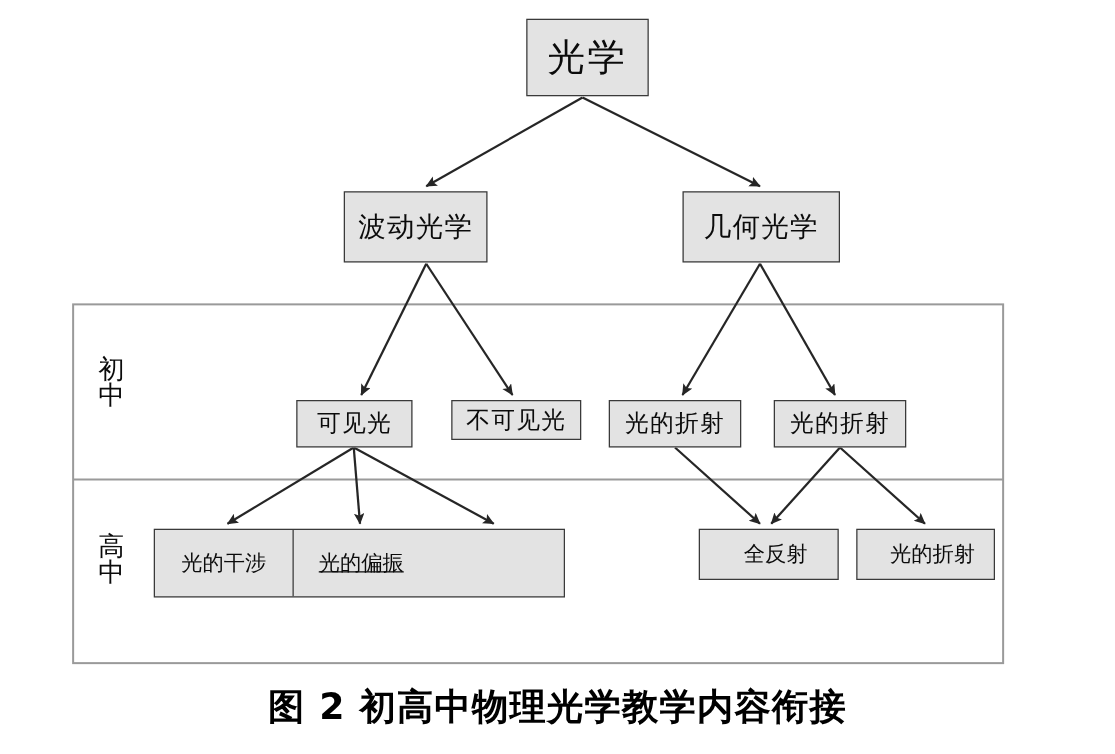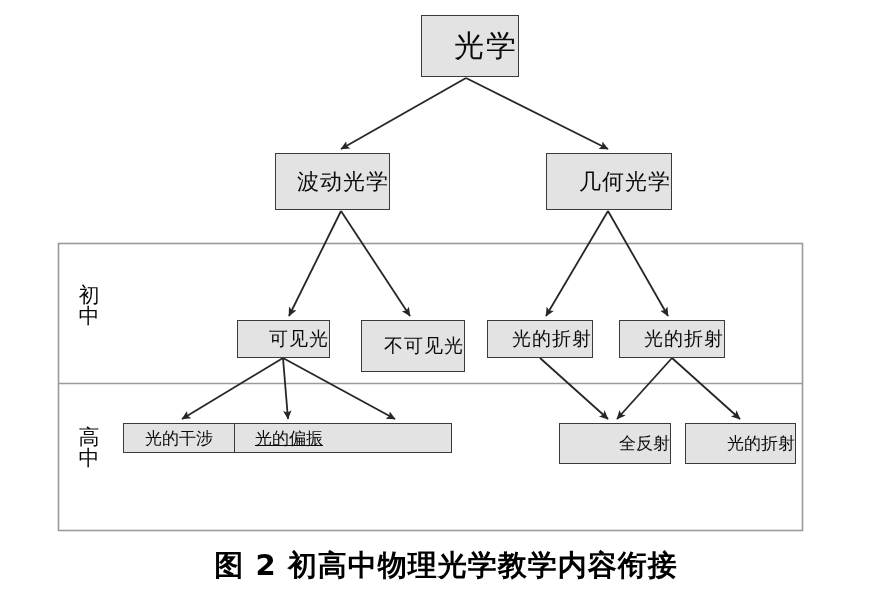--- a/index.html
+++ b/index.html
@@ -34,21 +34,21 @@
   }
 
   
   .node {
     position: absolute;
     box-sizing: border-box;
     background: #e3e3e3;
     border: 1.6px solid #3a3a3a;
     display: flex;
     align-items: center;
-    justify-content: flex-end;
+    justify-content: center;
     color: #0b0b0b;
     letter-spacing: 1px;
     white-space: nowrap;
   }
   .node.big {
     font-size: 30px;
     letter-spacing: 2px;
   }
   .node.mid {
     font-size: 22px;
@@ -155,33 +155,33 @@
   </div>
 
   <div class="node mid" style="left:546px; top:153px; width:126px; height:57px;">
     <span>几何光学</span>
   </div>
 
   <div class="node small" style="left:237px; top:320px; width:93px; height:38px;">
     <span>可见光</span>
   </div>
 
-  <div class="node small" style="left:361px; top:320px; width:104px; height:52px;">
+  <div class="node small" style="left:361px; top:320px; width:104px; height:32px;">
     <span>不可见光</span>
   </div>
 
   <div class="node small" style="left:487px; top:320px; width:106px; height:38px;">
     <span>光的折射</span>
   </div>
 
   <div class="node small" style="left:619px; top:320px; width:106px; height:38px;">
     <span>光的折射</span>
   </div>
 
-  <div class="triple" style="left:123px; top:423px; width:329px; height:30px;">
+  <div class="triple" style="left:123px; top:423px; width:329px; height:55px;">
     <div class="cell" style="width:110px;">
       <span>光的干涉</span>
     </div>
     <div class="cell" style="width:109px;text-decoration:underline;">
       <span>光的偏振</span>
     </div>
   </div>
 
   <div class="node tiny" style="left:559px; top:423px; width:112px; height:41px;">
     <span>全反射</span>

